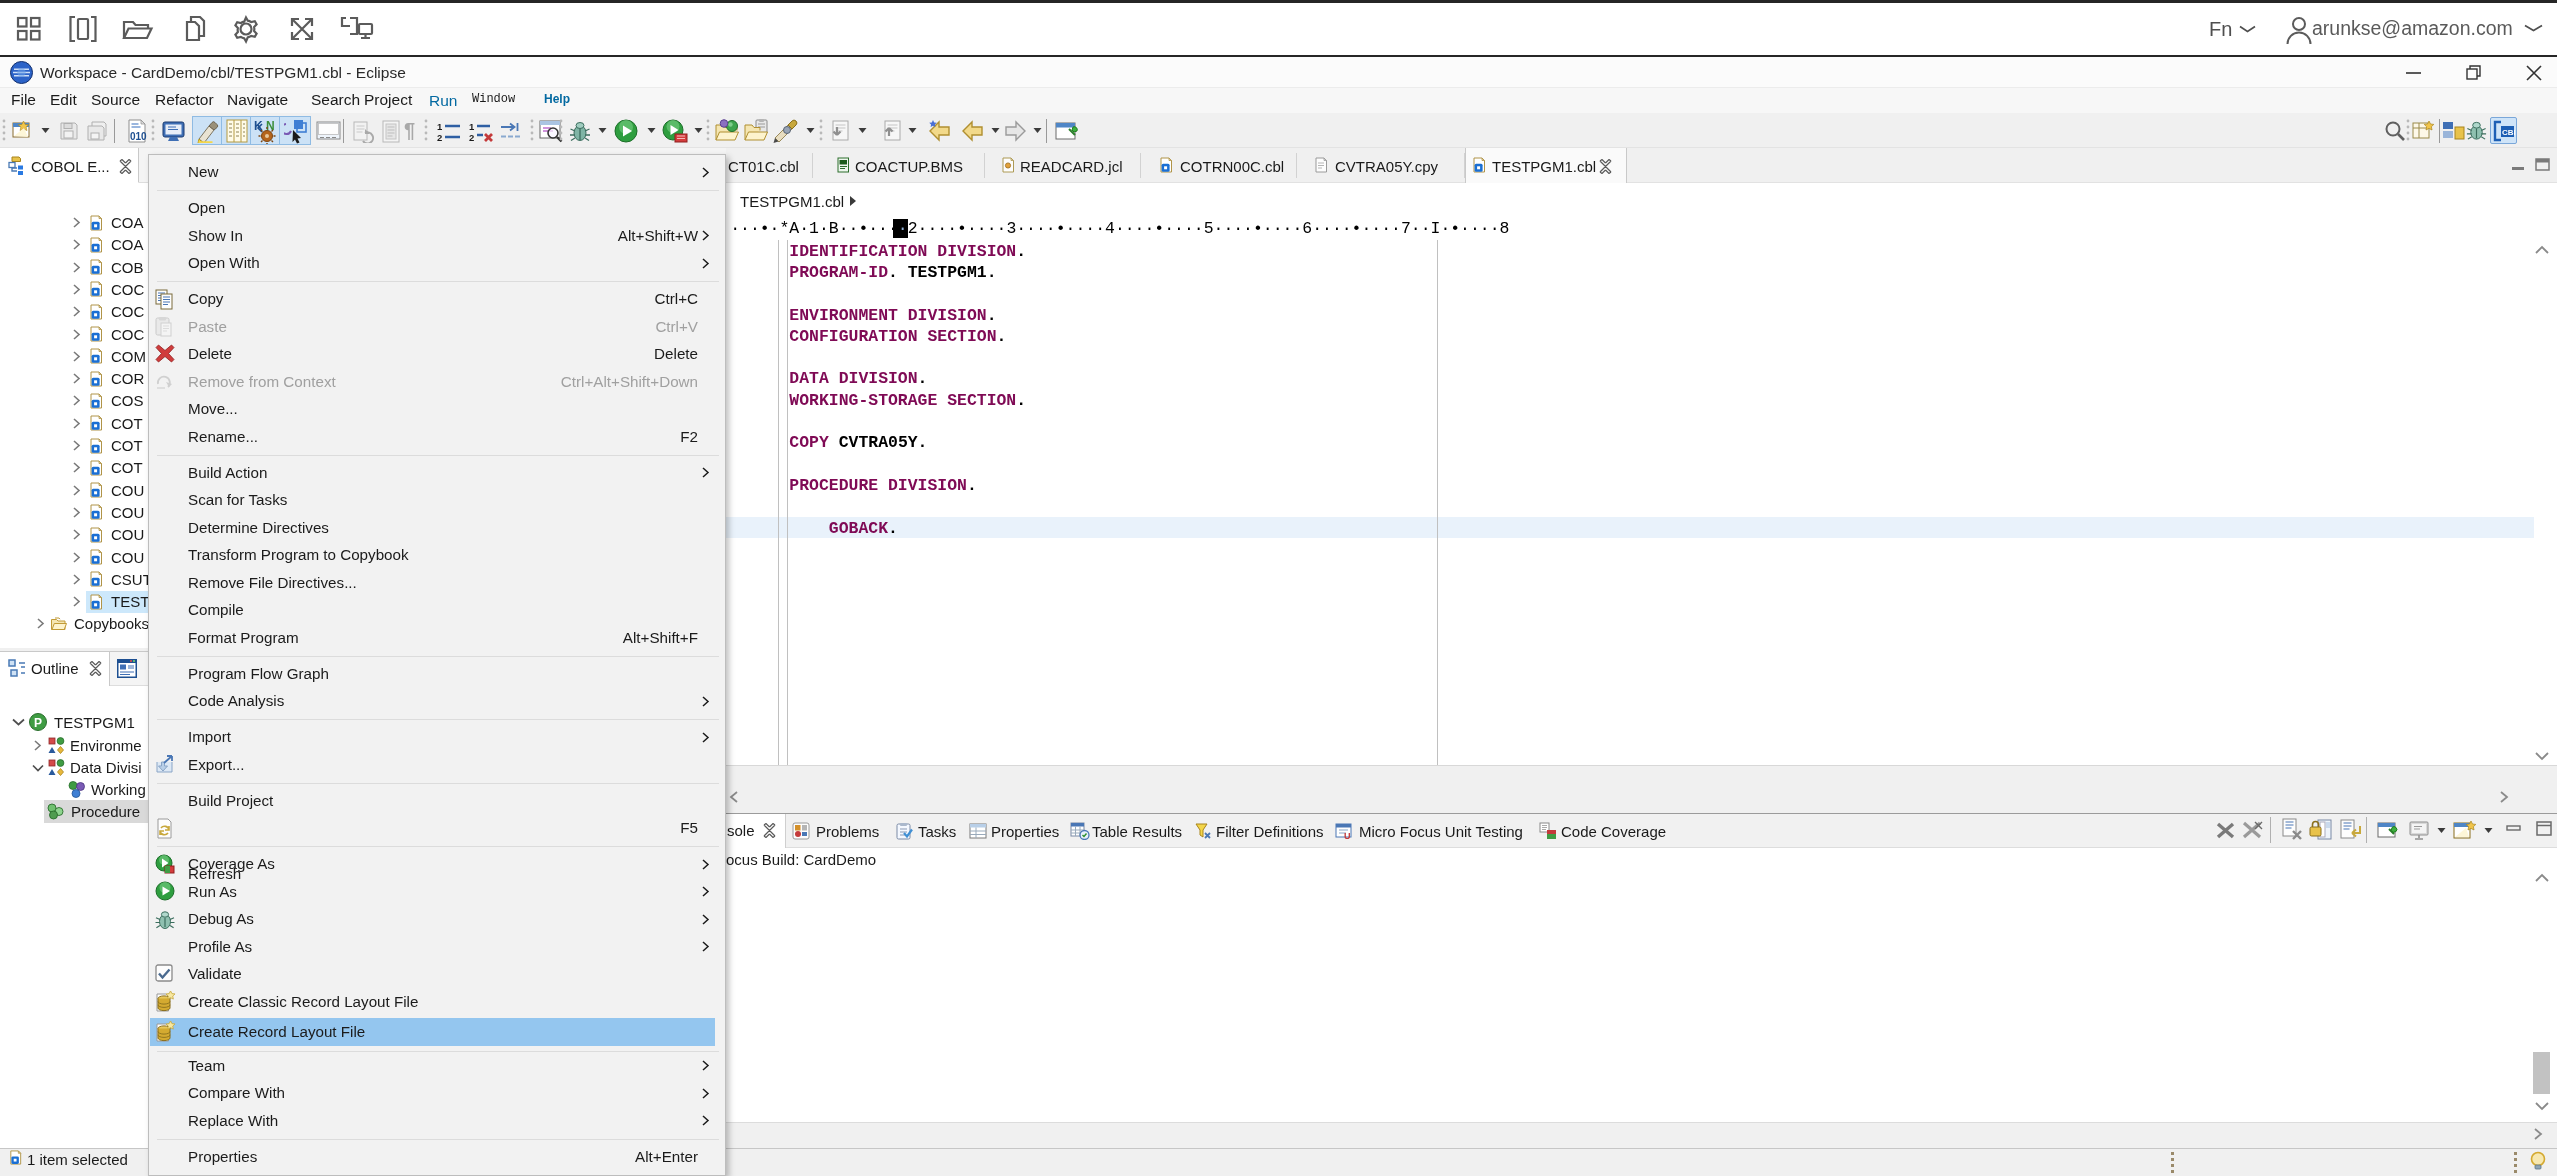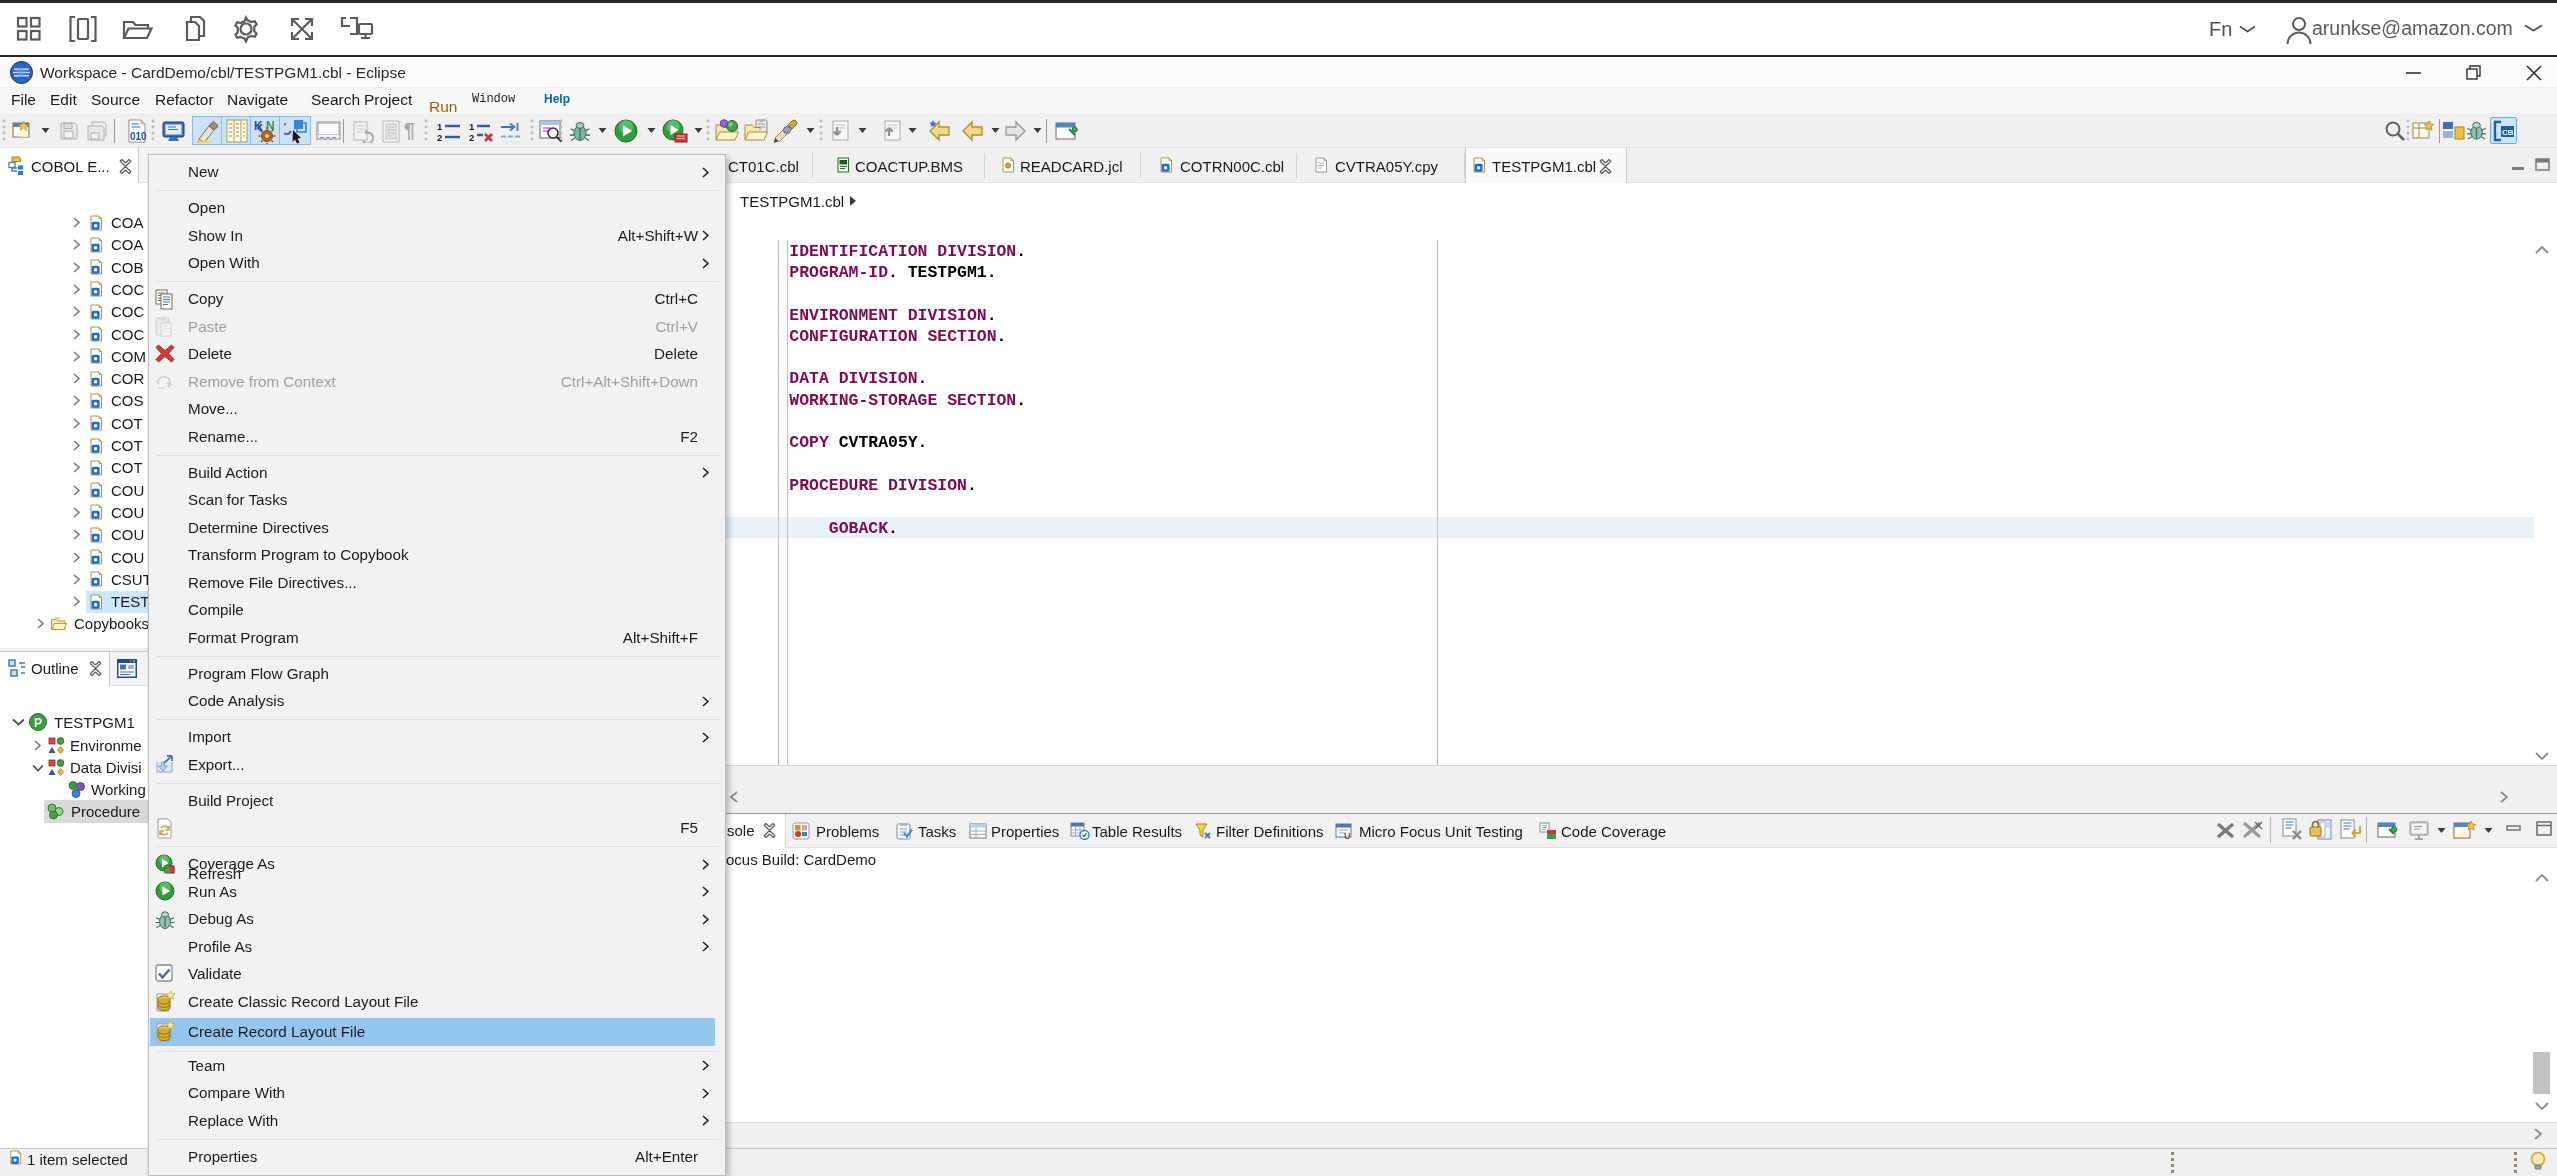--- a/index.html
+++ b/index.html
@@ -88,21 +88,21 @@
       <path d="M3 3 L17 17 M17 3 L3 17" stroke="#333" stroke-width="1.6"></path>
     </svg>
 <div style="position:absolute;left:0px;top:88px;width:2557px;height:25px;background:#f7f7f7;"></div>
 <div style="position:absolute;left:11px;top:89.2px;height:21.5px;line-height:21.5px;font-size:15.5px;color:#1a1a1a;font-weight:400;font-family:'Liberation Sans',sans-serif;white-space:pre;">File</div>
 <div style="position:absolute;left:50px;top:89.2px;height:21.5px;line-height:21.5px;font-size:15.5px;color:#1a1a1a;font-weight:400;font-family:'Liberation Sans',sans-serif;white-space:pre;">Edit</div>
 <div style="position:absolute;left:91px;top:89.2px;height:21.5px;line-height:21.5px;font-size:15.5px;color:#1a1a1a;font-weight:400;font-family:'Liberation Sans',sans-serif;white-space:pre;">Source</div>
 <div style="position:absolute;left:155px;top:89.2px;height:21.5px;line-height:21.5px;font-size:15.5px;color:#1a1a1a;font-weight:400;font-family:'Liberation Sans',sans-serif;white-space:pre;">Refactor</div>
 <div style="position:absolute;left:227px;top:89.2px;height:21.5px;line-height:21.5px;font-size:15.5px;color:#1a1a1a;font-weight:400;font-family:'Liberation Sans',sans-serif;white-space:pre;">Navigate</div>
 <div style="position:absolute;left:311px;top:89.2px;height:21.5px;line-height:21.5px;font-size:15.5px;color:#1a1a1a;font-weight:400;font-family:'Liberation Sans',sans-serif;white-space:pre;">Search</div>
 <div style="position:absolute;left:364px;top:89.2px;height:21.5px;line-height:21.5px;font-size:15.5px;color:#1a1a1a;font-weight:400;font-family:'Liberation Sans',sans-serif;white-space:pre;">Project</div>
-<div style="position:absolute;left:429px;top:96px;height:21.5px;line-height:21.5px;font-size:15.5px;color:#a16207;font-weight:400;font-family:'Liberation Sans',sans-serif;white-space:pre;">Run</div>
+<div style="position:absolute;left:429px;top:90px;height:21.5px;line-height:21.5px;font-size:15.5px;color:#0369a1;font-weight:400;font-family:'Liberation Sans',sans-serif;white-space:pre;">Run</div>
 <div style="position:absolute;left:472px;top:89.2px;height:21.5px;line-height:21.5px;font-size:12px;color:#1a1a1a;font-weight:400;font-family:Liberation Mono, monospace;white-space:pre;">Window</div>
 <div style="position:absolute;left:544px;top:89.2px;height:21.5px;line-height:21.5px;font-size:12px;color:#0369a1;font-weight:700;font-family:'Liberation Sans',sans-serif;white-space:pre;">Help</div>
 <div style="position:absolute;left:0px;top:113px;width:2557px;height:35px;background:#f0f0f0;border-bottom:1px solid #e3e3e3;"></div>
 <svg style="position:absolute;left:2px;top:119px" width="4" height="24" viewBox="0 0 4 24">
       <g fill="#b9b9b9">
         <circle cx="2" cy="2" r="1.4"></circle>
         <circle cx="2" cy="8" r="1.4"></circle>
         <circle cx="2" cy="14" r="1.4"></circle>
         <circle cx="2" cy="20" r="1.4"></circle>
       </g>
@@ -735,20 +735,21 @@
 <svg style="position:absolute;left:2534px;top:157px" width="18" height="16" viewBox="0 0 18 16">
       <rect x="2" y="2" width="13" height="11" fill="none" stroke="#7a7a7a" stroke-width="1.5"></rect>
       <rect x="2" y="2" width="13" height="3.5" fill="#7a7a7a"></rect>
     </svg>
 <div style="position:absolute;left:726px;top:183px;width:1831px;height:35px;background:#ffffff;"></div>
 <div style="position:absolute;left:740px;top:190.5px;height:21px;line-height:21px;font-size:15px;color:#1a1a1a;font-weight:400;font-family:'Liberation Sans',sans-serif;white-space:pre;">TESTPGM1.cbl</div>
 <svg style="position:absolute;left:848px;top:195px" width="10" height="12" viewBox="0 0 10 12">
       <path d="M2 1 L8 6 2 11z" fill="#3a3a3a"></path>
     </svg>
 <div style="position:absolute;left:726px;top:218px;width:1831px;height:22px;background:#ffffff;"></div>
+<div style="position:absolute;left:720.3px;top:217.8px;height:22.45px;line-height:22.45px;font-size:16.45px;color:#000;font-weight:400;font-family:'Liberation Mono',monospace;white-space:pre;"> ···•·*A·1·B··•···<span style="background:#000;color:#8fb0d8;padding-left:5px;margin-left:-5px">·</span>2····•····3····•····4····•····5····•····6····•····7··I·•····8</div>
 <div style="position:absolute;left:726px;top:240px;width:1831px;height:525px;background:#ffffff;"></div>
 <div style="position:absolute;left:726px;top:517px;width:1808px;height:21.4px;background:#e9f2fb;"></div>
 <div style="position:absolute;left:778px;top:240px;width:1px;height:525px;background:#c0c0c0;"></div>
 <div style="position:absolute;left:787px;top:240px;width:1px;height:525px;background:#c0c0c0;"></div>
 <div style="position:absolute;left:1437px;top:240px;width:1px;height:525px;background:#c0c0c0;"></div>
 <div style="position:absolute;left:720.3px;top:240.6px;font-family:'Liberation Mono',monospace;font-size:16.45px;line-height:21.32px;white-space:pre;color:#000;font-weight:700"><style>b{color:#7f0a55;font-weight:700}</style>       <b>IDENTIFICATION DIVISION</b>.
        <b>PROGRAM-ID</b>. TESTPGM1.
 
        <b>ENVIRONMENT DIVISION</b>.
        <b>CONFIGURATION SECTION</b>.

